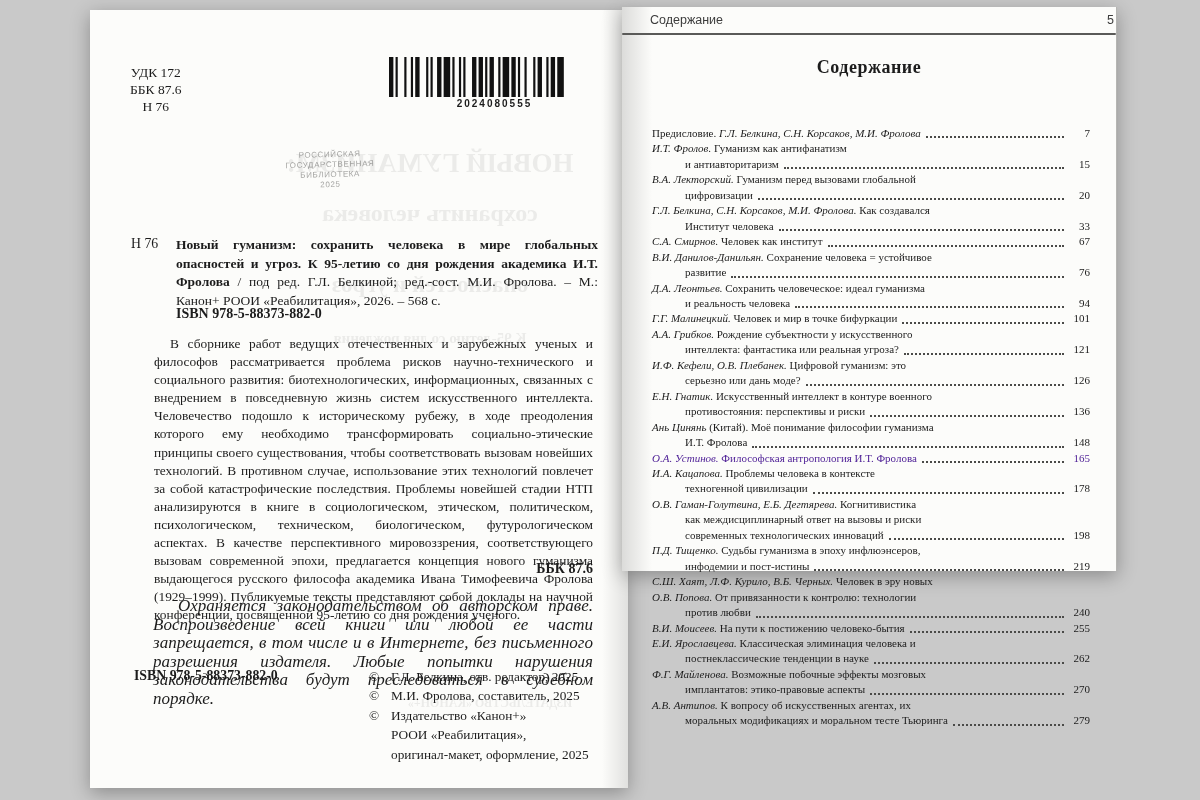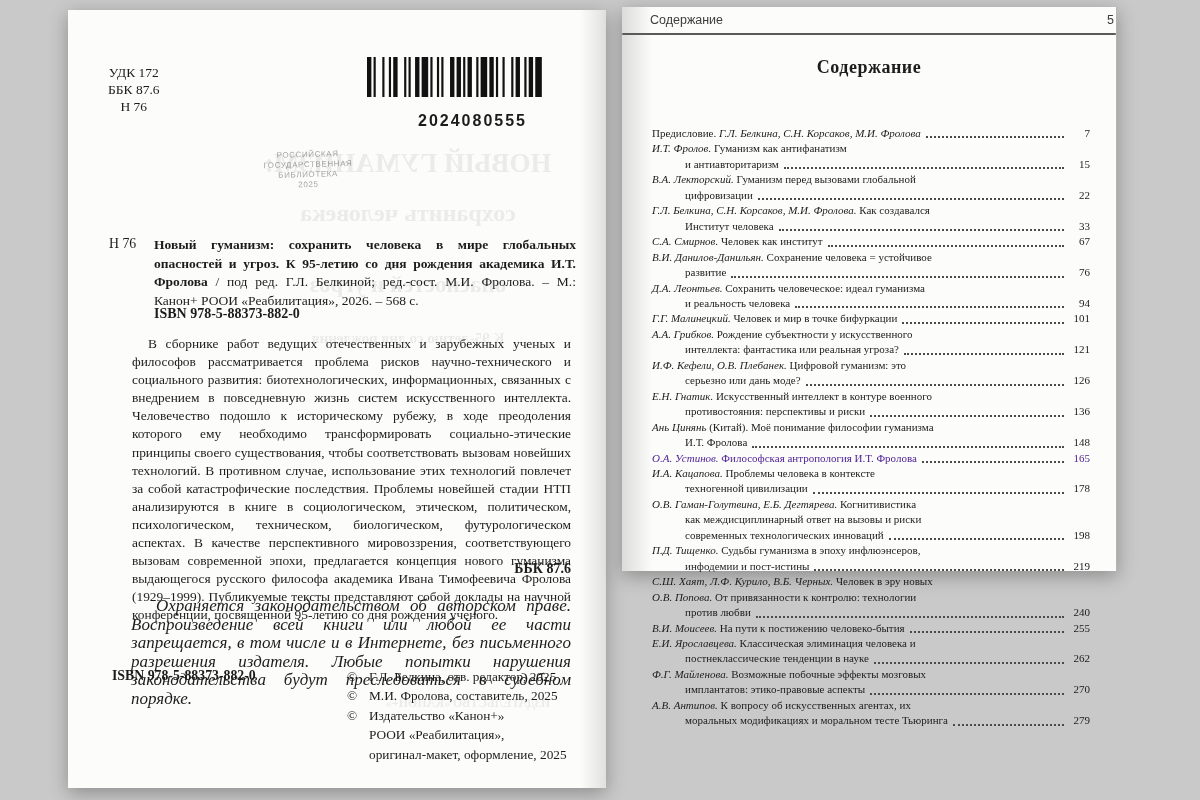--- a/index.html
+++ b/index.html
@@ -1,33 +1,33 @@
 <!DOCTYPE html>
 <html><head>
 <meta charset="utf-8">
 <style>
   html,body{margin:0;padding:0;}
   body{width:1200px;height:800px;background:#c9c9c9;overflow:hidden;position:relative;
        font-family:"Liberation Serif","DejaVu Serif",serif;color:#1c1c1c;}
   .page{position:absolute;background:#fcfcfa;box-shadow:0 5px 18px rgba(0,0,0,0.30);}
-  .page-left{left:68px;top:10px;width:538px;height:778px;}
+  .page-left{left:90px;top:10px;width:538px;height:778px;}
   .page-right{left:622px;top:7px;width:494px;height:564px;}
   .page-left::after{content:"";position:absolute;top:0;right:0;width:26px;height:100%;
        background:linear-gradient(to right,rgba(0,0,0,0),rgba(0,0,0,0.11));pointer-events:none;}
   .page-right::before{content:"";position:absolute;top:0;left:0;width:30px;height:100%;
        background:linear-gradient(to right,rgba(0,0,0,0.13),rgba(0,0,0,0));pointer-events:none;}
   .page-right{border-right:1px solid #b5b5b2;}
   .abs{position:absolute;}
 
   
   .udk{left:40px;top:54px;text-align:center;font-size:13.5px;line-height:17px;}
   .barcode-wrap{left:299px;top:47px;width:177px;}
   .barcode-wrap svg{width:177px;height:40px;display:block;}
   .barcode-num{font-family:"Liberation Sans","DejaVu Sans",sans-serif;font-weight:bold;
-       font-size:16px;letter-spacing:2px;text-align:center;margin-top:15px;padding-left:34px;}
+       font-size:10px;letter-spacing:2px;text-align:center;margin-top:1px;padding-left:34px;}
   .stamp{left:160px;top:140px;width:160px;text-align:center;color:#a5a5a3;
        font-family:"Liberation Sans","DejaVu Sans",sans-serif;font-size:8px;
        line-height:10px;letter-spacing:0.6px;transform:rotate(-1.5deg);}
   .ghost{position:absolute;transform:scaleX(-1);color:rgba(70,70,70,0.09);
        filter:blur(0.6px);font-weight:bold;text-align:center;pointer-events:none;}
   .g1{left:190px;top:138px;width:300px;font-size:27px;}
   .g2{left:190px;top:190px;width:300px;font-size:24px;}
   .g3{left:190px;top:262px;width:300px;font-size:23px;}
   .g4{left:200px;top:320px;width:280px;font-size:15px;}
   .g5{left:290px;top:686px;width:220px;font-size:12px;}
@@ -183,21 +183,21 @@
           <span class="toc-page">15</span>
         </div>
       </div>
       <div class="toc-entry">
         <div class="toc-line">
           <span class="toc-text"><span class="it">В.А. Лекторский.</span><span> Гуманизм перед вызовами глобальной</span></span>
         </div>
         <div class="toc-line cont">
           <span class="toc-text"><span>цифровизации</span></span>
           <span class="leader"></span>
-          <span class="toc-page">22</span>
+          <span class="toc-page">20</span>
         </div>
       </div>
       <div class="toc-entry">
         <div class="toc-line">
           <span class="toc-text"><span class="it">Г.Л. Белкина, С.Н. Корсаков, М.И. Фролова.</span><span> Как создавался</span></span>
         </div>
         <div class="toc-line cont">
           <span class="toc-text"><span>Институт человека</span></span>
           <span class="leader"></span>
           <span class="toc-page">33</span>

